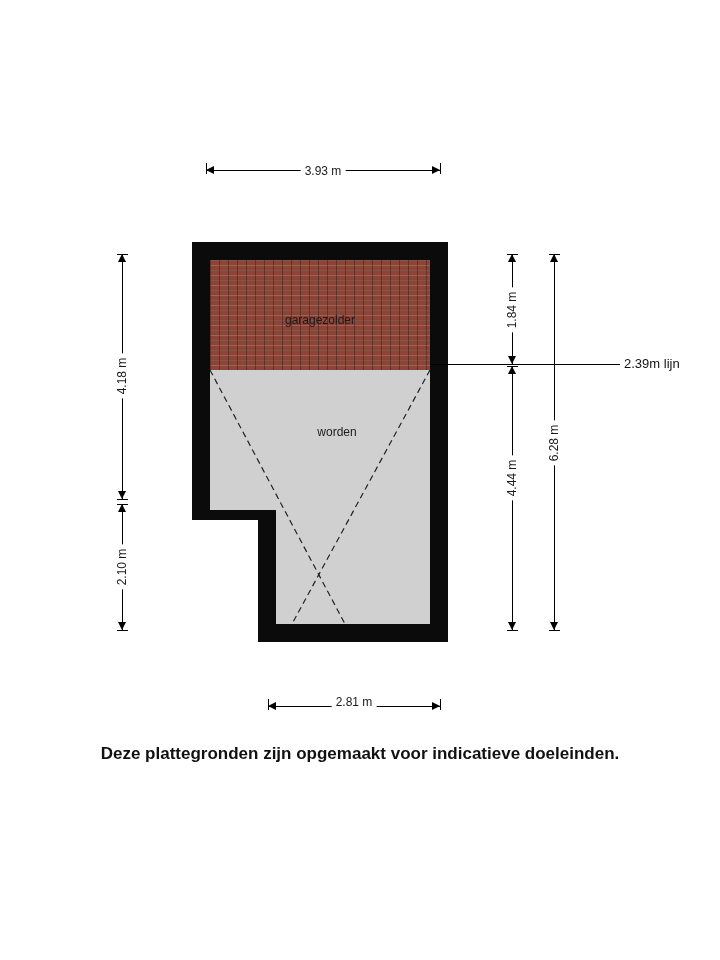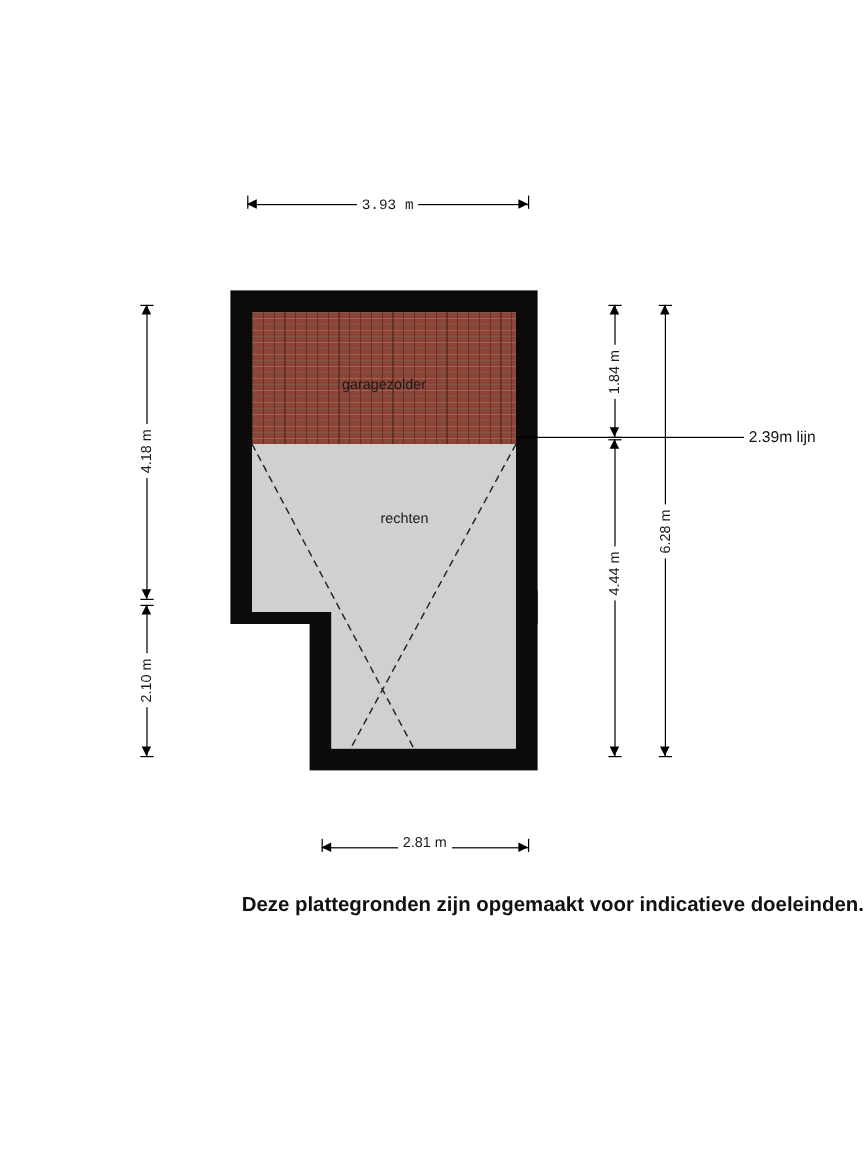--- a/index.html
+++ b/index.html
@@ -185,59 +185,59 @@
     color: #111111;
     white-space: nowrap;
   }
 
   
   .disclaimer {
     position: absolute;
     left: 0;
     top: 742px;
     width: 720px;
-    text-align: right;
+    text-align: center;
     font-size: 17px;
     font-weight: bold;
     color: #111111;
     line-height: 1.45;
   }
   .disclaimer div { display: block; }
 </style>
 </head>
 <body>
 
 <div id="stage">
 
   <div class="dim">
     <div class="dim-line-h" style="left:206px; top:170px; width:234px;"></div>
     <div class="arrow arrow-left" style="left:206px; top:166px;"></div>
     <div class="arrow arrow-right" style="left:432px; top:166px;"></div>
     <div class="tick-v" style="left:206px; top:163px;"></div>
     <div class="tick-v" style="left:440px; top:163px;"></div>
-    <div class="dim-text dim-text-h" style="left:323px; top:171px;font-family:Liberation Mono, monospace;">3.93 m</div>
+    <div class="dim-text dim-text-h" style="left:323px; top:171px;">3.93 m</div>
   </div>
 
   <div class="plan-outer">
 
     <div class="wall-block wall-top"></div>
     <div class="wall-block wall-bottom"></div>
 
     <div class="room room-garage garage-a"></div>
     <div class="room room-garage garage-b"></div>
 
     <div class="room room-attic"></div>
 
     <svg class="hip-svg" viewBox="0 0 256 400">
       <line x1="18" y1="128" x2="153" y2="382" stroke="#222" stroke-width="1.2" stroke-dasharray="6 4"></line>
       <line x1="238" y1="128" x2="100" y2="382" stroke="#222" stroke-width="1.2" stroke-dasharray="6 4"></line>
     </svg>
 
     <div class="room-label label-attic">garagezolder</div>
-    <div class="room-label label-garage">rechten</div>
+    <div class="room-label label-garage">worden</div>
   </div>
 
   <div class="dim">
     <div class="dim-line-v" style="left:122px; top:254px; height:245px;"></div>
     <div class="arrow arrow-up" style="left:118px; top:254px;"></div>
     <div class="arrow arrow-down" style="left:118px; top:491px;"></div>
     <div class="tick-h" style="left:117px; top:254px;"></div>
     <div class="tick-h" style="left:117px; top:499px;"></div>
     <div class="dim-text dim-text-v" style="left:122px; top:376px;">4.18 m</div>
   </div>

